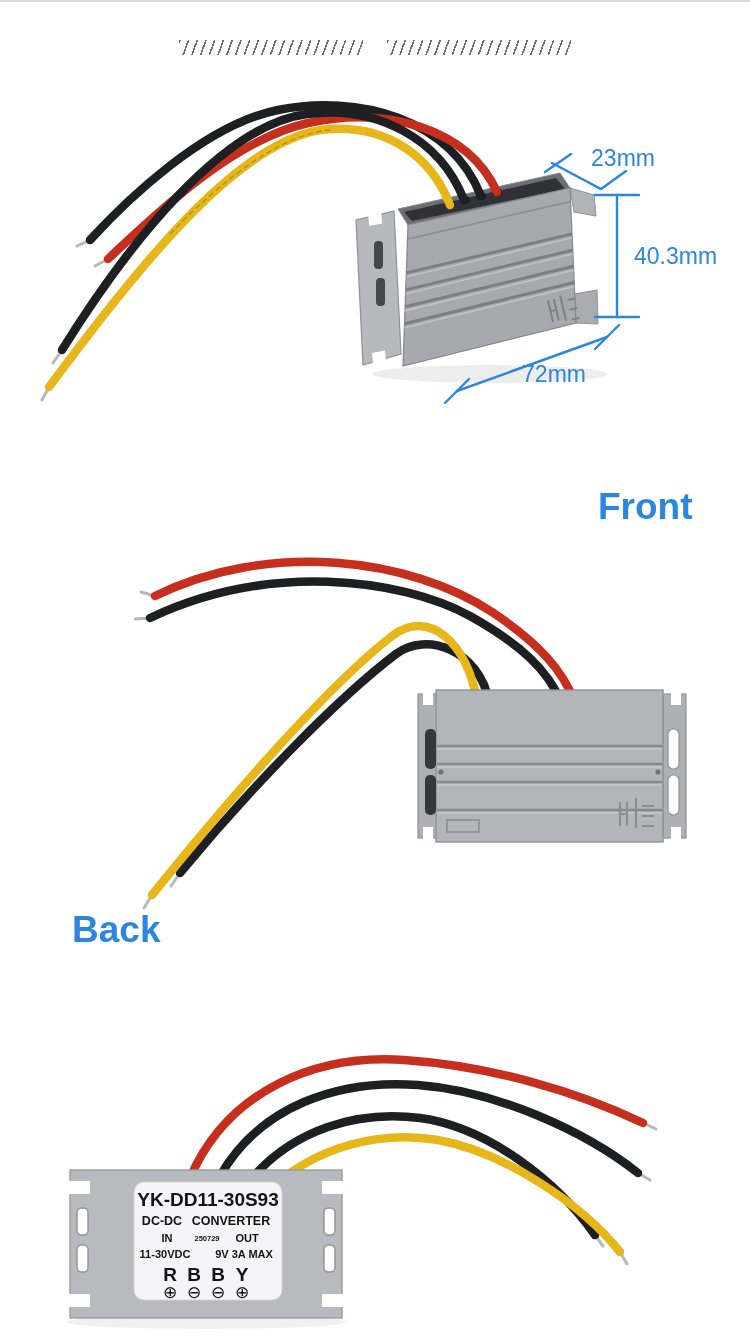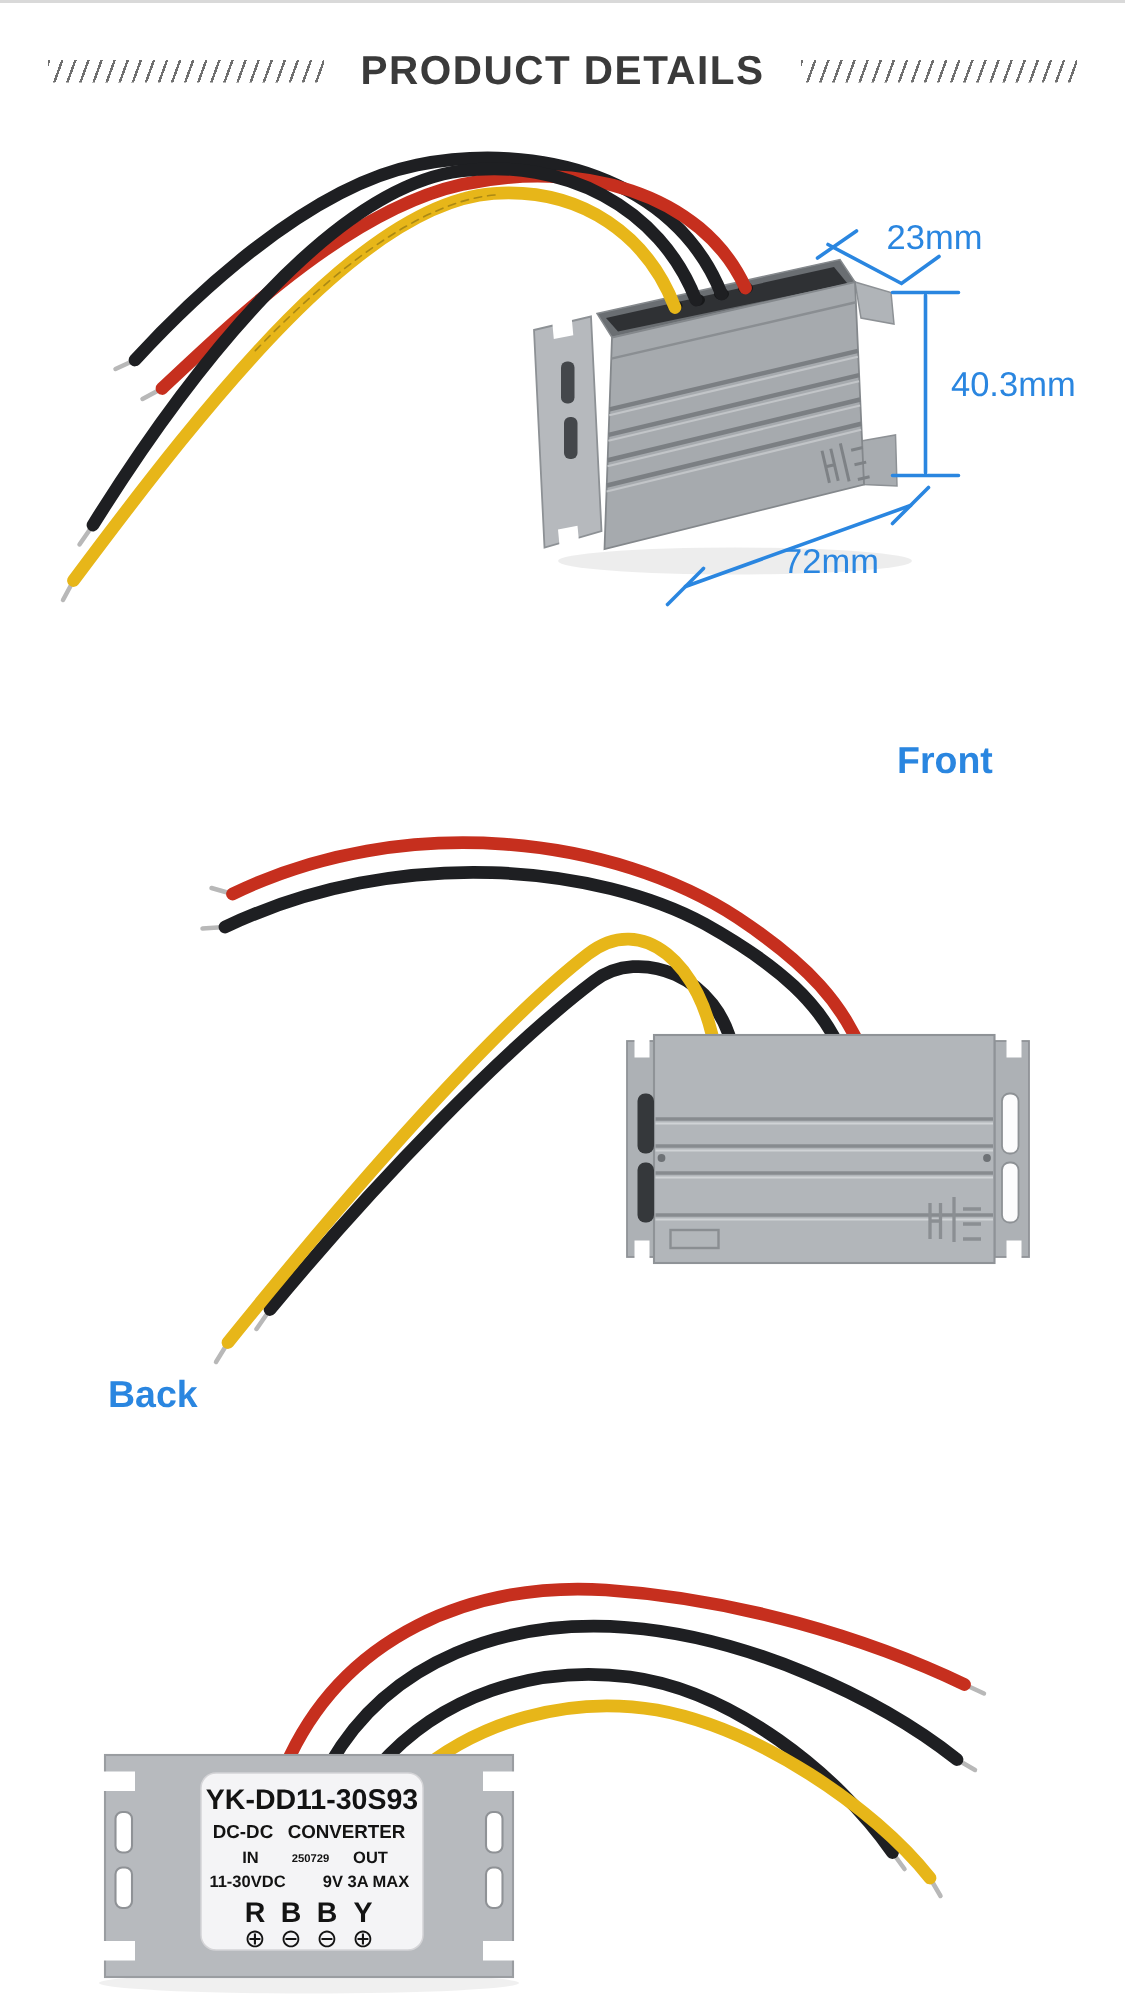--- a/index.html
+++ b/index.html
@@ -17,39 +17,38 @@
   }
   .hatch {
     width:184px; height:15px;
     background:repeating-linear-gradient(110deg,#6f6f6f 0 1.6px,transparent 1.6px 8.2px);
   }
   .title {
     font-size:27px; font-weight:bold; color:#3a3a3a; letter-spacing:1px;
     line-height:32px; white-space:nowrap;
   }
   .view-label {
-    position:absolute; font-size:25px; font-weight:bold; color:#2a86e0;
+    position:absolute; font-size:37px; font-weight:bold; color:#2a86e0;
     line-height:32px;
   }
   .view-label.front { left:598px; top:489px; }
   .view-label.back  { left:72px;  top:912px; }
   svg { position:absolute; left:0; display:block; }
   svg text { font-family:"Liberation Sans", sans-serif; }
   .dimtxt { fill:#2a86e0; font-size:23px; font-weight:normal; }
   .lbl { fill:#131313; font-weight:bold; }
   .sym { font-family:"DejaVu Sans", sans-serif; }
 </style>
 </head>
 <body>
 
 <div class="page">
 
   <div class="header">
     <div class="hatch"></div>
-    <div class="title">PRODUCT DETAILS</div>
     <div class="hatch"></div>
   </div>
 
   <svg style="top:85px" width="750" height="335" viewBox="0 85 750 335">
 
     <ellipse cx="490" cy="372" rx="118" ry="9" fill="#000000" opacity="0.07"></ellipse>
 
     <g>
 
       <path d="M570,186 L594,193 L596,214 L574,210 Z" fill="#b0b4b8" stroke="#8d9195" stroke-width="1"></path>

